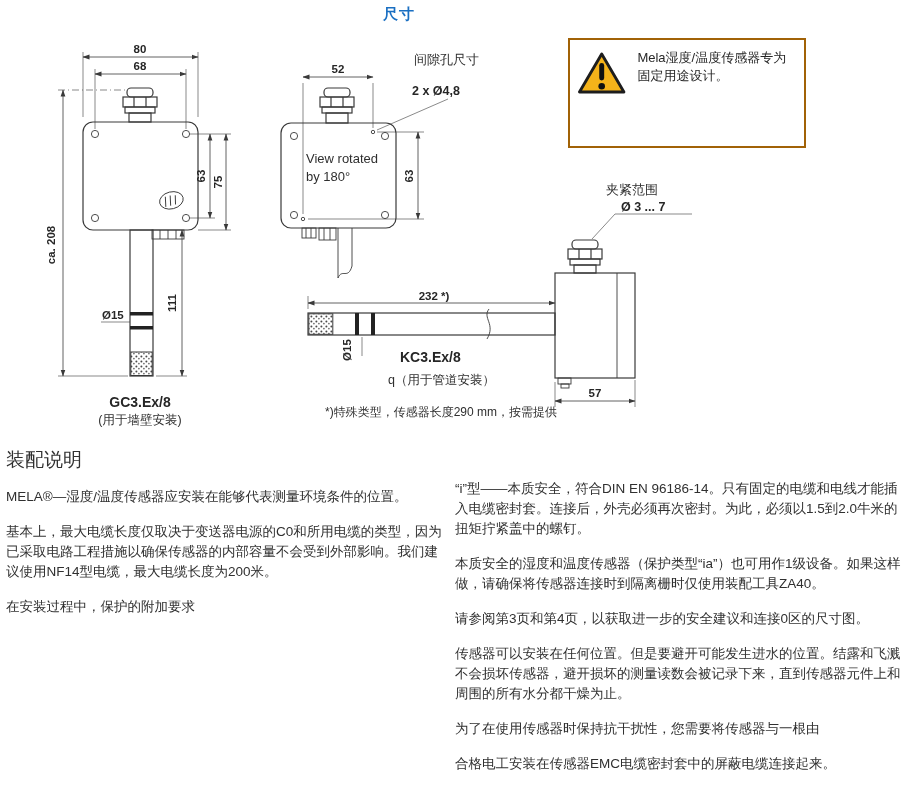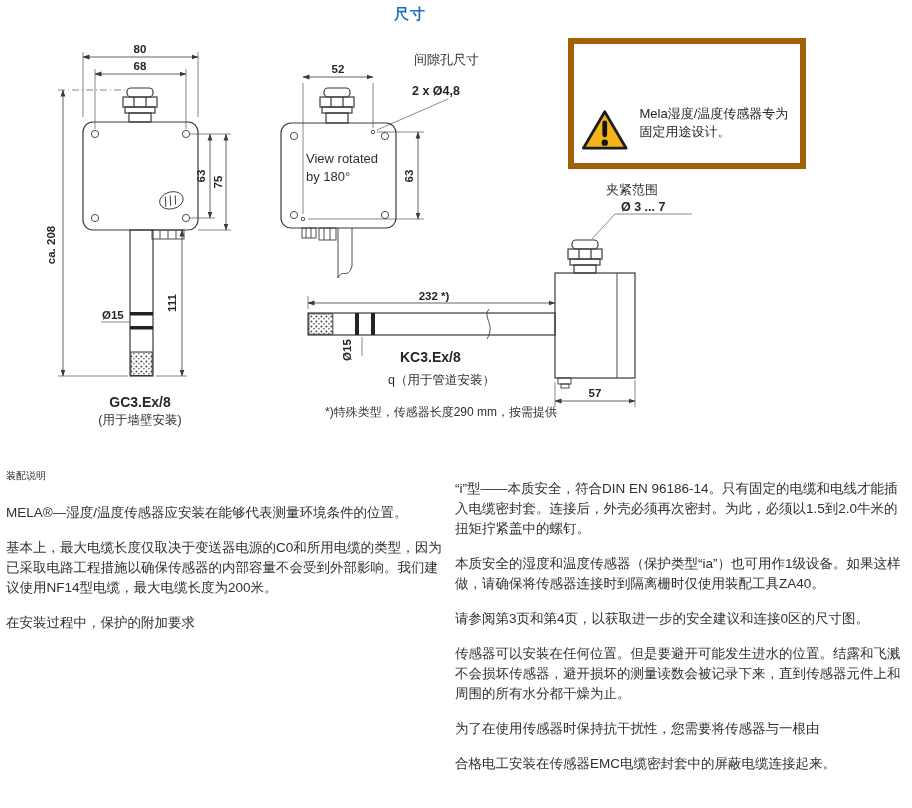--- a/index.html
+++ b/index.html
@@ -1,42 +1,42 @@
 <!DOCTYPE html>
 <html><head>
 <meta charset="utf-8">
 <style>
   html,body{margin:0;padding:0;background:#fff;}
   .page{position:relative;width:912px;height:808px;background:#fff;overflow:hidden;
         font-family:"Liberation Sans","DejaVu Sans",sans-serif;color:#2f2f2f;}
-  .page-title{position:absolute;left:394px;top:5px;font-size:15px;font-weight:bold;color:#1a6fc2;letter-spacing:1px;}
+  .page-title{position:absolute;left:383px;top:5px;font-size:15px;font-weight:bold;color:#1a6fc2;letter-spacing:1px;}
   .draw-svg{position:absolute;left:0;top:0;}
   
   .obj{fill:none;stroke:#3a3a3a;stroke-width:1.2;}
   .objthin{fill:none;stroke:#3a3a3a;stroke-width:0.9;}
   .dim{fill:none;stroke:#3a3a3a;stroke-width:0.8;}
   .ext{fill:none;stroke:#3a3a3a;stroke-width:0.6;}
   .dash{fill:none;stroke:#3a3a3a;stroke-width:0.6;stroke-dasharray:7 3 1 3;}
   .band{fill:#222;stroke:none;}
   .dimtxt{font:bold 11.5px "Liberation Sans","DejaVu Sans",sans-serif;fill:#262626;stroke:none;}
   .lbltxt{font:13px "Liberation Sans","DejaVu Sans",sans-serif;fill:#2f2f2f;stroke:none;}
   .model{font:bold 14px "Liberation Sans","DejaVu Sans",sans-serif;fill:#262626;stroke:none;}
   .caption{font:12.5px "Liberation Sans","DejaVu Sans",sans-serif;fill:#2f2f2f;stroke:none;}
   .foot{font:12px "Liberation Sans","DejaVu Sans",sans-serif;fill:#2f2f2f;stroke:none;}
   
-  .warnbox{position:absolute;left:568px;top:38px;width:238px;height:131px;border:6px solid #a16207;
-           box-sizing:border-box;display:flex;align-items:flex-end;gap:11px;padding:9px 7px;background:#fff;}
+  .warnbox{position:absolute;left:568px;top:38px;width:238px;height:110px;border:2px solid #a16207;
+           box-sizing:border-box;display:flex;align-items:flex-start;gap:11px;padding:9px 7px;background:#fff;}
   .warnbox .txt{font-size:13px;line-height:18px;color:#262626;width:168px;}
   .warnbox .txt p{margin:0 0 13px 0;}
   
   .col{position:absolute;font-size:13.5px;line-height:20px;color:#303030;}
   .col p{margin:0 0 15px 0;}
   .col-left{left:6px;top:450px;width:436px;}
   .col-right{left:455px;top:479px;width:452px;}
-  .col h3{font-size:10px;font-weight:normal;margin:16px 0 17px 0;}
+  .col h3{font-size:19px;font-weight:normal;margin:0 0 17px 0;}
 </style>
 </head>
 <body>
 
 <div class="page">
 
   <div class="page-title">尺寸</div>
 
   <svg class="draw-svg" width="912" height="445" viewBox="0 0 912 445">
     <defs>

